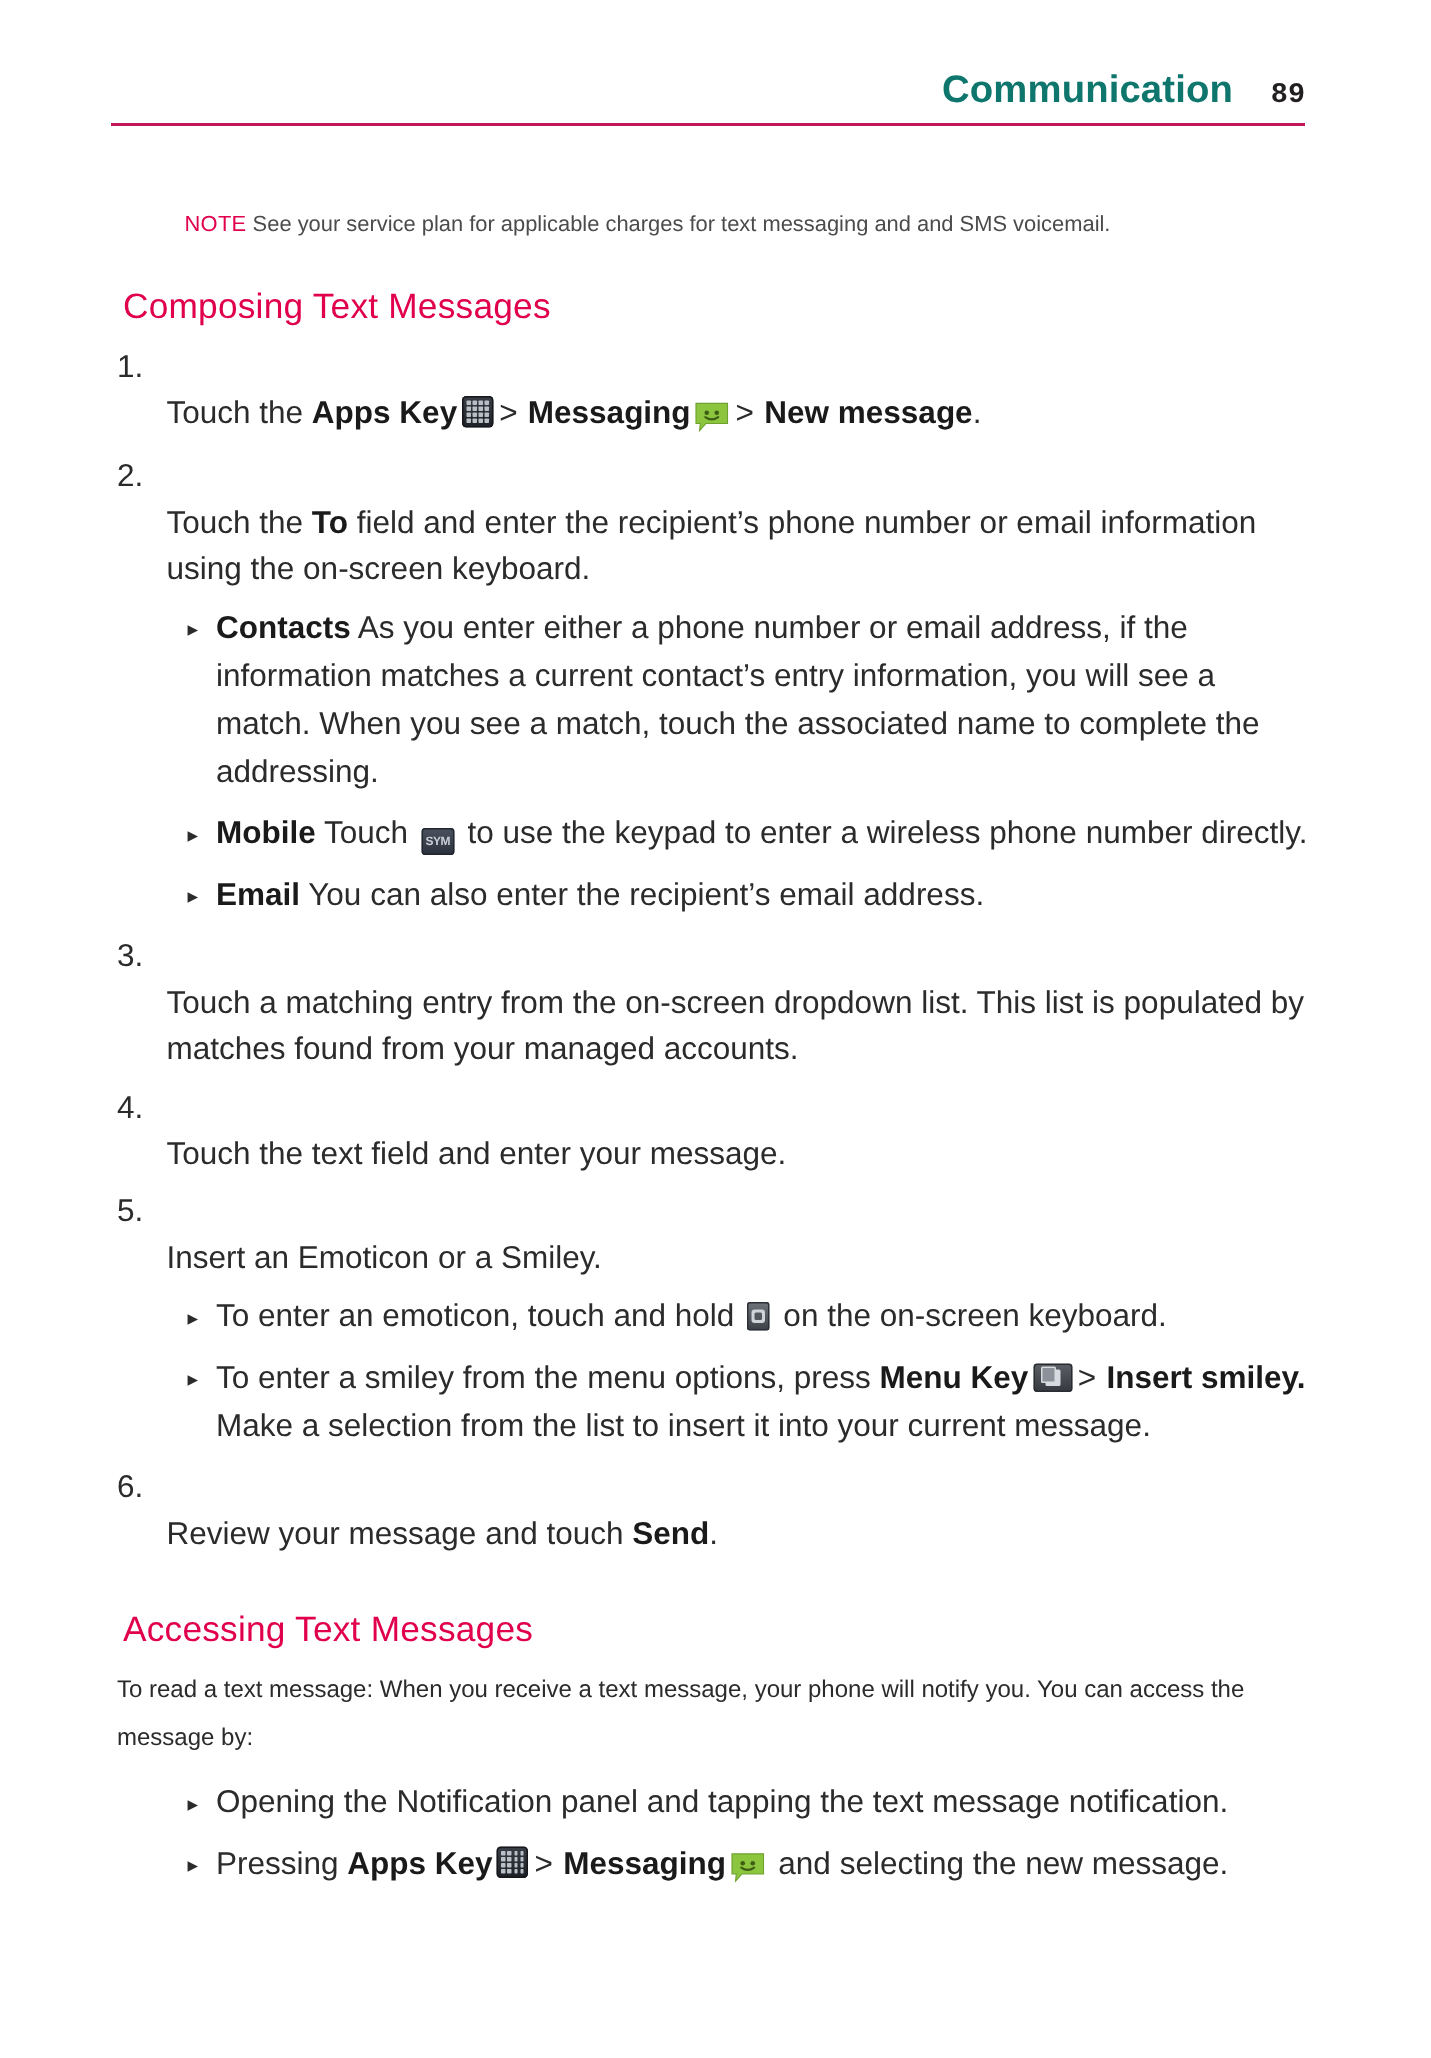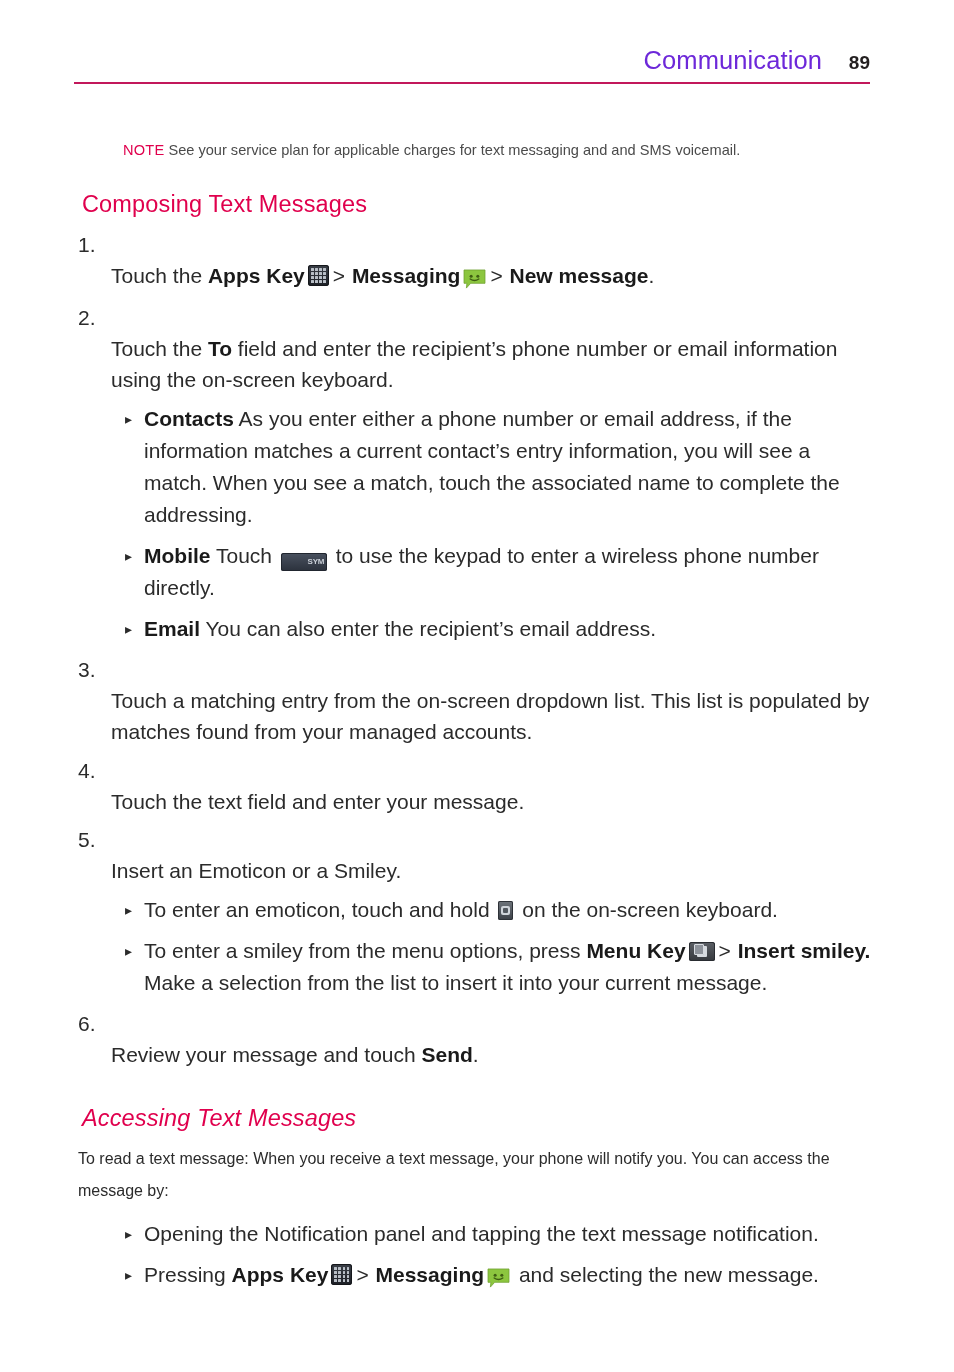--- a/index.html
+++ b/index.html
@@ -26,30 +26,31 @@
   }
   .header-row {
     display: flex;
     align-items: baseline;
     justify-content: flex-end;
     gap: 18px;
     height: 34px;
   }
   .header-title {
     font-size: 25.5px;
-    color: #6d28d9;
+    color: #0f766e;
     letter-spacing: 0.1px;
-    font-weight: 400;
+    font-weight: 700;
   }
   .header-pageno {
     font-size: 19px;
     font-weight: bold;
     color: #231f20;
     width: 30px;
     text-align: right;
+    font-family: Liberation Mono, monospace;
   }
   .header-rule {
     position: absolute;
     left: 0;
     top: 36px;
     width: 796px;
     height: 2.4px;
     background: #c2185b;
   }
 
@@ -80,21 +81,20 @@
   h2.section-heading {
     font-size: 23.5px;
     color: #e0004d;
     font-weight: 400;
     margin: 0 0 11px 4px;
     letter-spacing: 0.15px;
     line-height: 28px;
   }
   h2.section-heading.second {
     margin-top: 34px;
-    font-style: italic;
   }
 
   
   .num-item {
     display: flex;
     font-size: 21px;
     line-height: 31.5px;
     color: #2b2b2b;
     margin: 0 0 7px 0;
     align-items: flex-start;
@@ -194,21 +194,20 @@
     background: linear-gradient(#4a5260, #2b313c);
     box-shadow: inset 0 0 0 1px #21262f;
     color: #c9ced6;
     font-size: 8px;
     font-weight: bold;
     line-height: 18px;
     text-align: center;
     letter-spacing: -0.3px;
     font-family: "Liberation Sans", sans-serif;
     vertical-align: -1px;
-    padding-left: 24px;
   }
 
   
   .icon-emoticon {
     width: 15px;
     height: 19px;
     border-radius: 2px;
     background: linear-gradient(#6f757c, #3b4047);
     box-shadow: inset 0 0 0 1px #2d3137;
     vertical-align: -3px;

